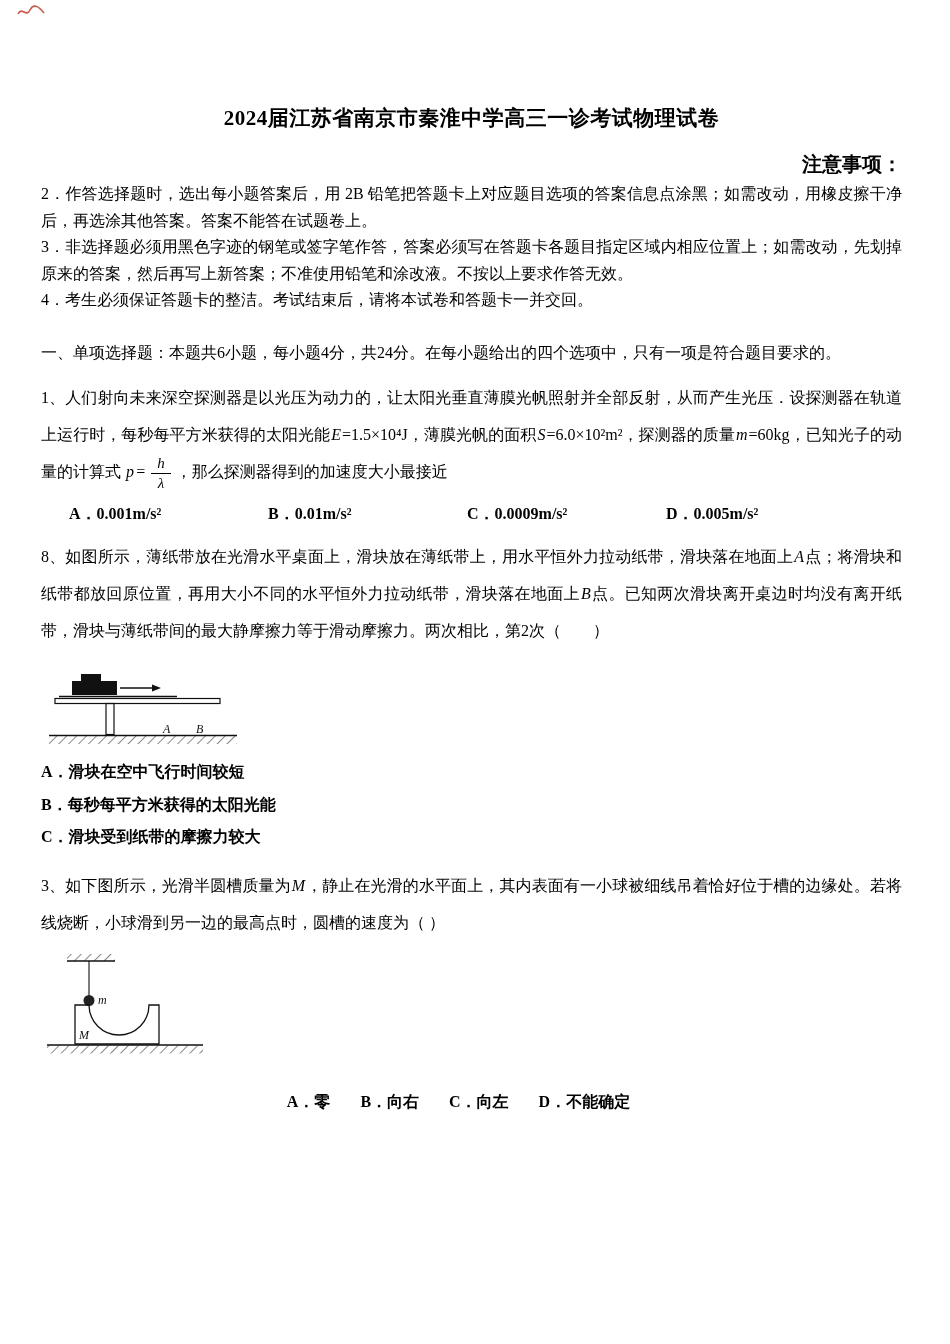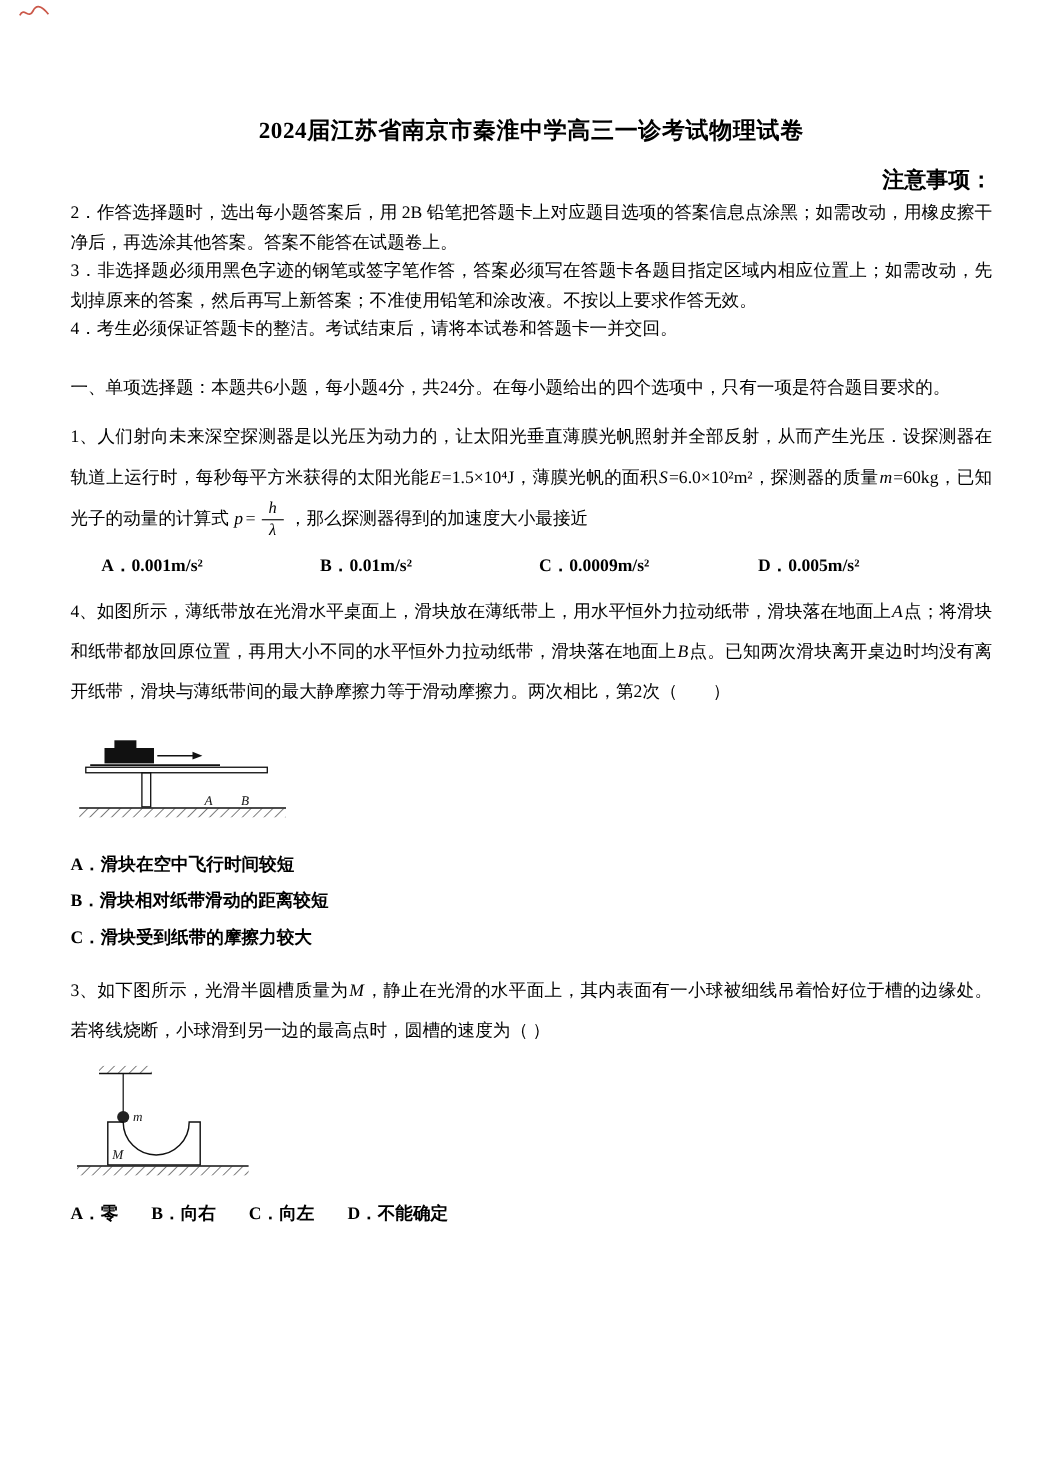--- a/index.html
+++ b/index.html
@@ -4,21 +4,21 @@
 <style>
   html, body { margin: 0; padding: 0; }
   body { background: #ffffff; }
   .page {
     position: relative;
     width: 950px;
     height: 1320px;
     background: #ffffff;
     color: #000;
     font-family: "Liberation Serif", "DejaVu Serif", serif;
-    padding: 104px 48px 30px 64px;
+    padding: 104px 48px 30px 41px;
     box-sizing: border-box;
     overflow: hidden;
   }
   .scan-mark { position: absolute; top: 4px; left: 16px; opacity: 0.85; }
   .title {
     font-size: 21px;
     font-weight: bold;
     text-align: center;
     margin: 0 0 16px 0;
     letter-spacing: 0.5px;
@@ -30,23 +30,23 @@
   .question { margin-top: 14px; }
   .q-text { font-size: 16px; line-height: 2.3; margin-top: 8px; text-align: justify; }
   .var { font-style: italic; padding: 0 1px; font-family: "Liberation Serif", serif; }
   .formula { display: inline-block; font-style: italic; margin: 0 5px; vertical-align: middle; white-space: nowrap; }
   .frac { display: inline-block; text-align: center; vertical-align: middle; margin-left: 5px; line-height: 1.15; font-size: 15px; }
   .frac .num { display: block; border-bottom: 1px solid #000; padding: 0 6px 1px 6px; }
   .frac .den { display: block; padding-top: 1px; }
   .options-row { font-size: 16px; font-weight: bold; margin-top: 12px; }
   .q1-options .opt { display: inline-block; width: 167px; margin-left: 28px; }
   .q1-options .opt.last { width: auto; text-align: right; }
-  .q2-options { margin-top: 24px; }
+  .q2-options { margin-top: 8px; }
   .option-line { font-size: 16px; font-weight: bold; line-height: 2.05; }
-  .q3-options { margin-top: 8px; }
+  .q3-options { margin-top: 22px; text-align: center; }
   .q3-options .opt { display: inline-block; margin-right: 26px; }
   .fig { display: block; margin: 10px 0 0 2px; }
   .figlabel { font-style: italic; font-size: 12px; fill: #111; font-family: "Liberation Serif", serif; }
 </style>
 </head>
 <body>
 
 <div class="page">
 
   <svg class="scan-mark" width="30" height="16" viewBox="0 0 30 16">
@@ -68,21 +68,21 @@
     <p class="q-text"><span>1、人们射向未来深空探测器是以光压为动力的，让太阳光垂直薄膜光帆照射并全部反射，从而产生光压．设探测器在轨道上运行时，每秒每平方米获得的太阳光能</span><i class="var">E</i><span>=1.5×10⁴J，薄膜光帆的面积</span><i class="var">S</i><span>=6.0×10²m²，探测器的质量</span><i class="var">m</i><span>=60kg，已知光子的动量的计算式</span><span class="formula"><i>p</i> <span>=</span><span class="frac"><span class="num">h</span><span class="den">λ</span></span></span><span>，那么探测器得到的加速度大小最接近</span></p>
     <p class="options-row q1-options">
       <span class="opt">A．0.001m/s²</span>
       <span class="opt">B．0.01m/s²</span>
       <span class="opt">C．0.0009m/s²</span>
       <span class="opt last">D．0.005m/s²</span>
     </p>
   </div>
 
   <div class="question">
-    <p class="q-text"><span>4、如图所示，薄纸带放在光滑水平桌面上，滑块放在薄纸带上，用水平恒外力拉动纸带，滑块落在地面上</span><i class="var">A</i><span>点；将滑块和纸带都放回原位置，再用大小不同的水平恒外力拉动纸带，滑块落在地面上</span><i class="var">B</i><span>点。已知两次滑块离开桌边时均没有离开纸带，滑块与薄纸带间的最大静摩擦力等于滑动摩擦力。两次相比，第2次（　　）</span></p>
+    <p class="q-text"><span>8、如图所示，薄纸带放在光滑水平桌面上，滑块放在薄纸带上，用水平恒外力拉动纸带，滑块落在地面上</span><i class="var">A</i><span>点；将滑块和纸带都放回原位置，再用大小不同的水平恒外力拉动纸带，滑块落在地面上</span><i class="var">B</i><span>点。已知两次滑块离开桌边时均没有离开纸带，滑块与薄纸带间的最大静摩擦力等于滑动摩擦力。两次相比，第2次（　　）</span></p>
 
     <svg class="fig" width="200" height="88" viewBox="0 0 200 88">
       <defs>
         <pattern id="hatchA" width="7" height="7" patternUnits="userSpaceOnUse" patternTransform="rotate(45)">
           <line x1="0" y1="0" x2="0" y2="7" stroke="#111" stroke-width="1"></line>
         </pattern>
       </defs>
       <rect x="38" y="14" width="20" height="8" fill="#111"></rect>
       <rect x="29" y="21" width="45" height="14" fill="#111"></rect>
       <line x1="16" y1="36.5" x2="134" y2="36.5" stroke="#111" stroke-width="1.6"></line>
@@ -91,21 +91,21 @@
       <rect x="12" y="38.5" width="165" height="5" fill="none" stroke="#111" stroke-width="1.2"></rect>
       <rect x="63" y="43.5" width="8" height="31" fill="none" stroke="#111" stroke-width="1.2"></rect>
       <line x1="6" y1="75.5" x2="194" y2="75.5" stroke="#111" stroke-width="1.5"></line>
       <rect x="6" y="76" width="188" height="8" fill="url(#hatchA)"></rect>
       <text class="figlabel" x="120" y="72.5">A</text>
       <text class="figlabel" x="153" y="72.5">B</text>
     </svg>
 
     <div class="q2-options">
       <p class="option-line">A．滑块在空中飞行时间较短</p>
-      <p class="option-line">B．滑块相对纸带滑动的距离较短</p>
+      <p class="option-line">B．每秒每平方米获得的太阳光能</p>
       <p class="option-line">C．滑块受到纸带的摩擦力较大</p>
     </div>
   </div>
 
   <div class="question">
     <p class="q-text"><span>3、如下图所示，光滑半圆槽质量为</span><i class="var">M</i><span>，静止在光滑的水平面上，其内表面有一小球被细线吊着恰好位于槽的边缘处。若将线烧断，小球滑到另一边的最高点时，圆槽的速度为（ ）</span></p>
 
     <svg class="fig" width="200" height="118" viewBox="0 0 200 118">
       <defs>
         <pattern id="hatchB" width="7" height="7" patternUnits="userSpaceOnUse" patternTransform="rotate(45)">

